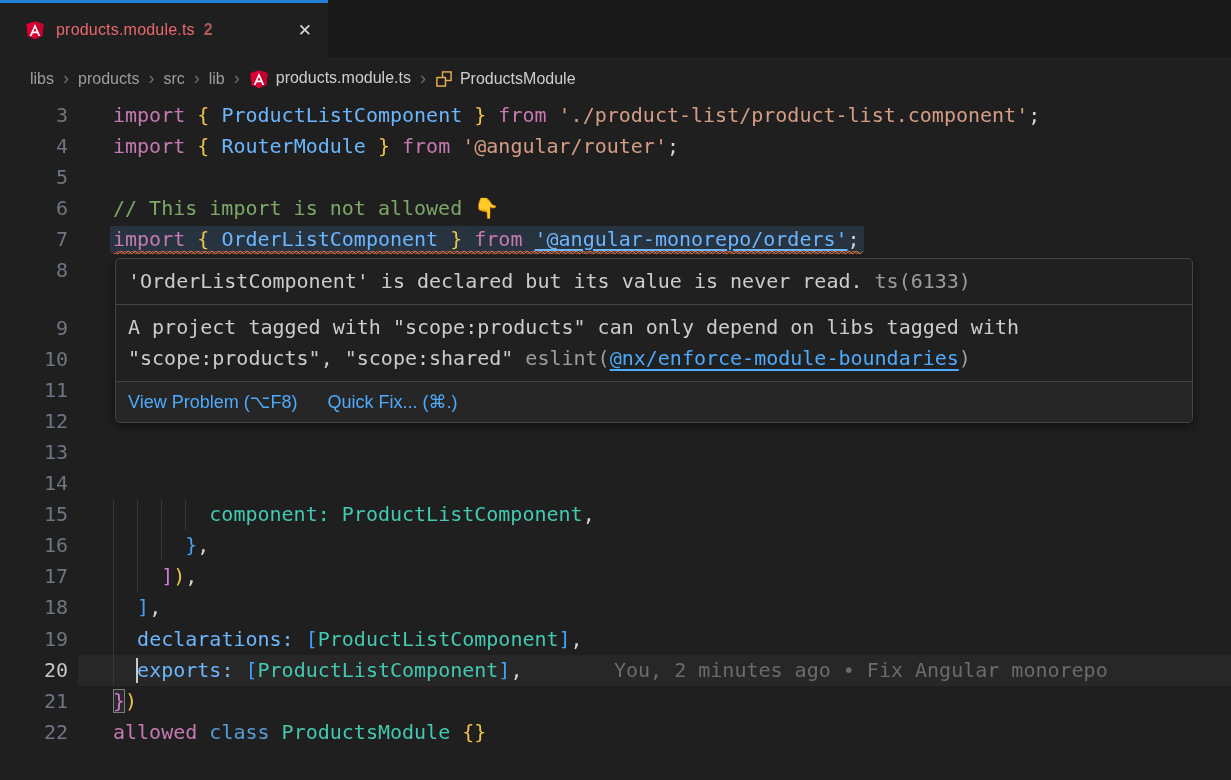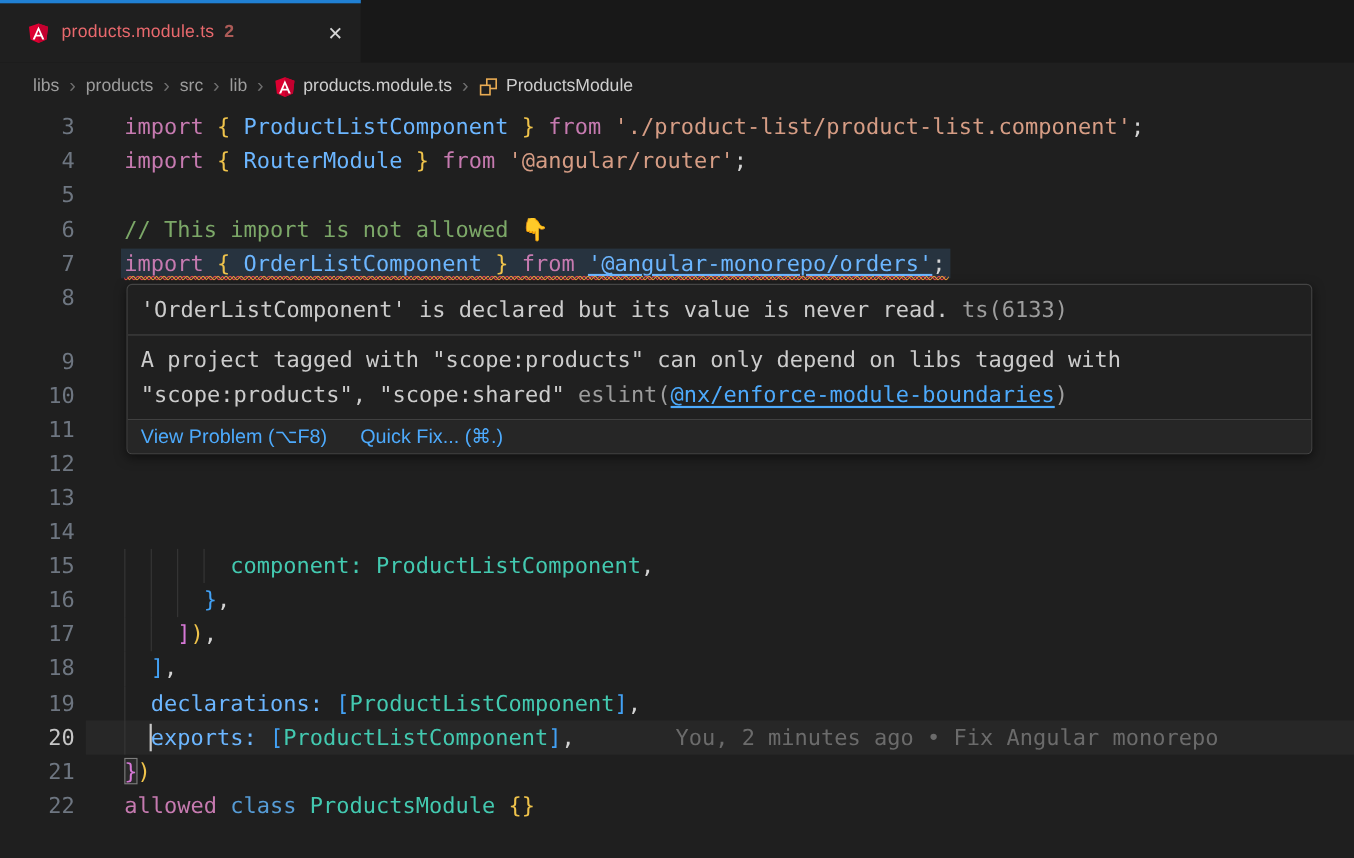--- a/index.html
+++ b/index.html
@@ -34,21 +34,21 @@
   .tab-title{ font-size:16px; color:var(--tab-label); margin-left:11px; letter-spacing:.2px; }
   .tab-badge{ font-size:16px; color:var(--tab-badge); margin-left:9px; font-weight:bold; }
   .tab-close{ margin-left:auto; color:var(--close); font-size:17px; line-height:17px; cursor:pointer; }
 
   
   .breadcrumbs{
     position:absolute; left:0; top:57px; width:1231px; height:43px;
     background:var(--bg); display:flex; align-items:center; padding-left:30px;
     font-size:16px; color:var(--crumb);
   }
-  .crumb{ display:flex; align-items:center; cursor:pointer; }
+  .crumb{ display:flex; align-items:flex-start; cursor:pointer; }
   .crumb .icon{ display:inline-flex; margin-right:7px; }
   .crumb.bright .crumb-label{ color:var(--crumb-bright); }
   .crumb-sep{ color:var(--crumb-sep); font-size:18px; margin:0 9px; line-height:1; padding-bottom:2px; }
 
   
   .editor{ position:absolute; left:0; top:100px; width:1231px; height:680px; }
   .row{ position:relative; height:31.1px; font:20px/31.1px "DejaVu Sans Mono",monospace; }
   .row-spacer{ height:26px; }
   .ln{ position:absolute; left:0; top:0; width:68px; text-align:right; color:var(--ln); cursor:pointer; }
   .row.current .ln{ color:var(--ln-active);text-align:right; }
@@ -77,21 +77,21 @@
     box-shadow:0 3px 10px rgba(0,0,0,0.5); z-index:10; overflow:hidden;
   }
   .pp-sec{ padding:7px 12px; border-bottom:1px solid var(--pp-border); }
   .pp-line{ font:20px/31.1px "DejaVu Sans Mono",monospace; color:var(--pp-text); white-space:pre; }
   .pp-line .t{ color:var(--pp-text); }
   .pp-line .dim{ color:var(--pp-dim); }
   .pp-line .link{ color:var(--pp-link); text-decoration:underline; text-underline-offset:4px; cursor:pointer; }
   .pp-line .kw2{ color:var(--kw2); }
   .pp-line .str{ color:var(--str); }
   .pp-actions{
-    display:flex; align-items:center; gap:30px; padding:3px 12px; height:30px;
+    display:flex; align-items:center; gap:30px; padding:3px 12px; height:40px;
     background:var(--pp-actions-bg);
     font-family:"Liberation Sans","DejaVu Sans",sans-serif;
   }
   .pp-action{ color:var(--pp-link); font-size:18px; cursor:pointer; }
 
   svg{ display:block; }
 </style>
 </head>
 <body>
 

